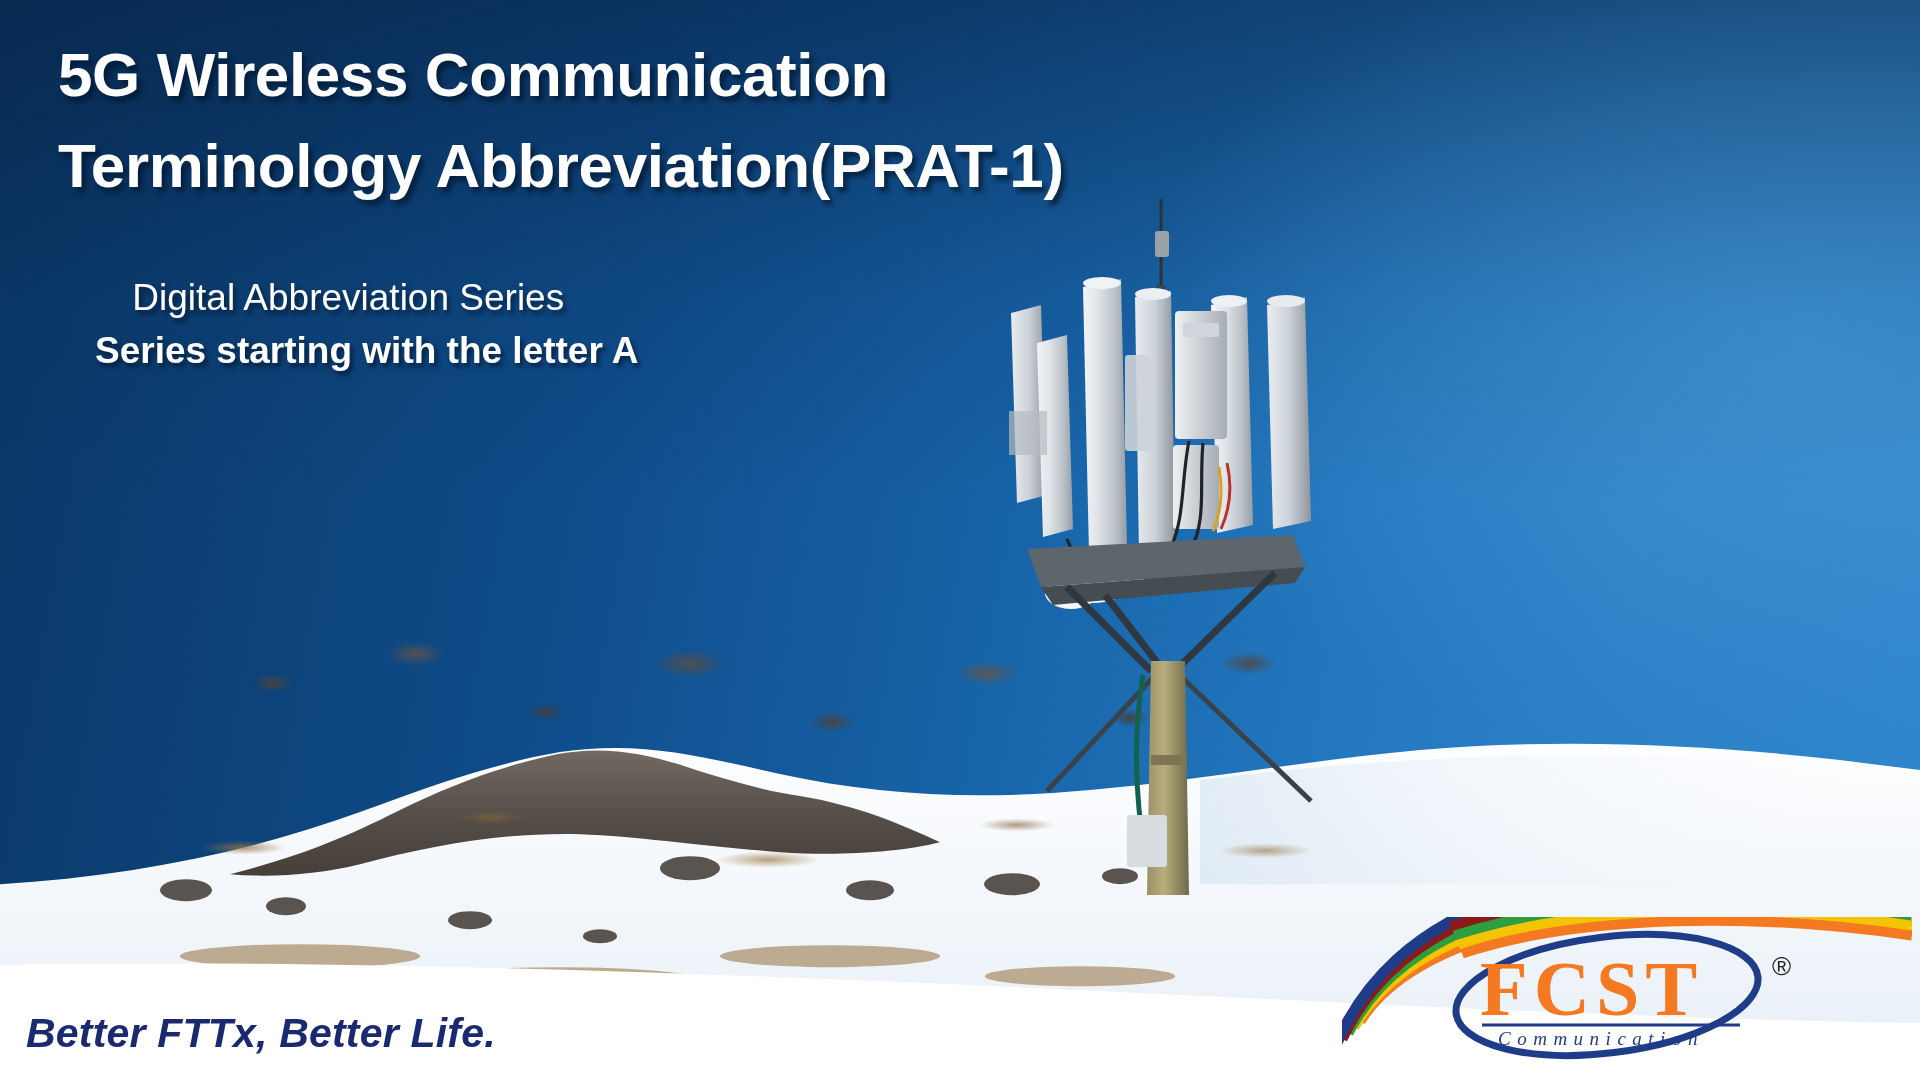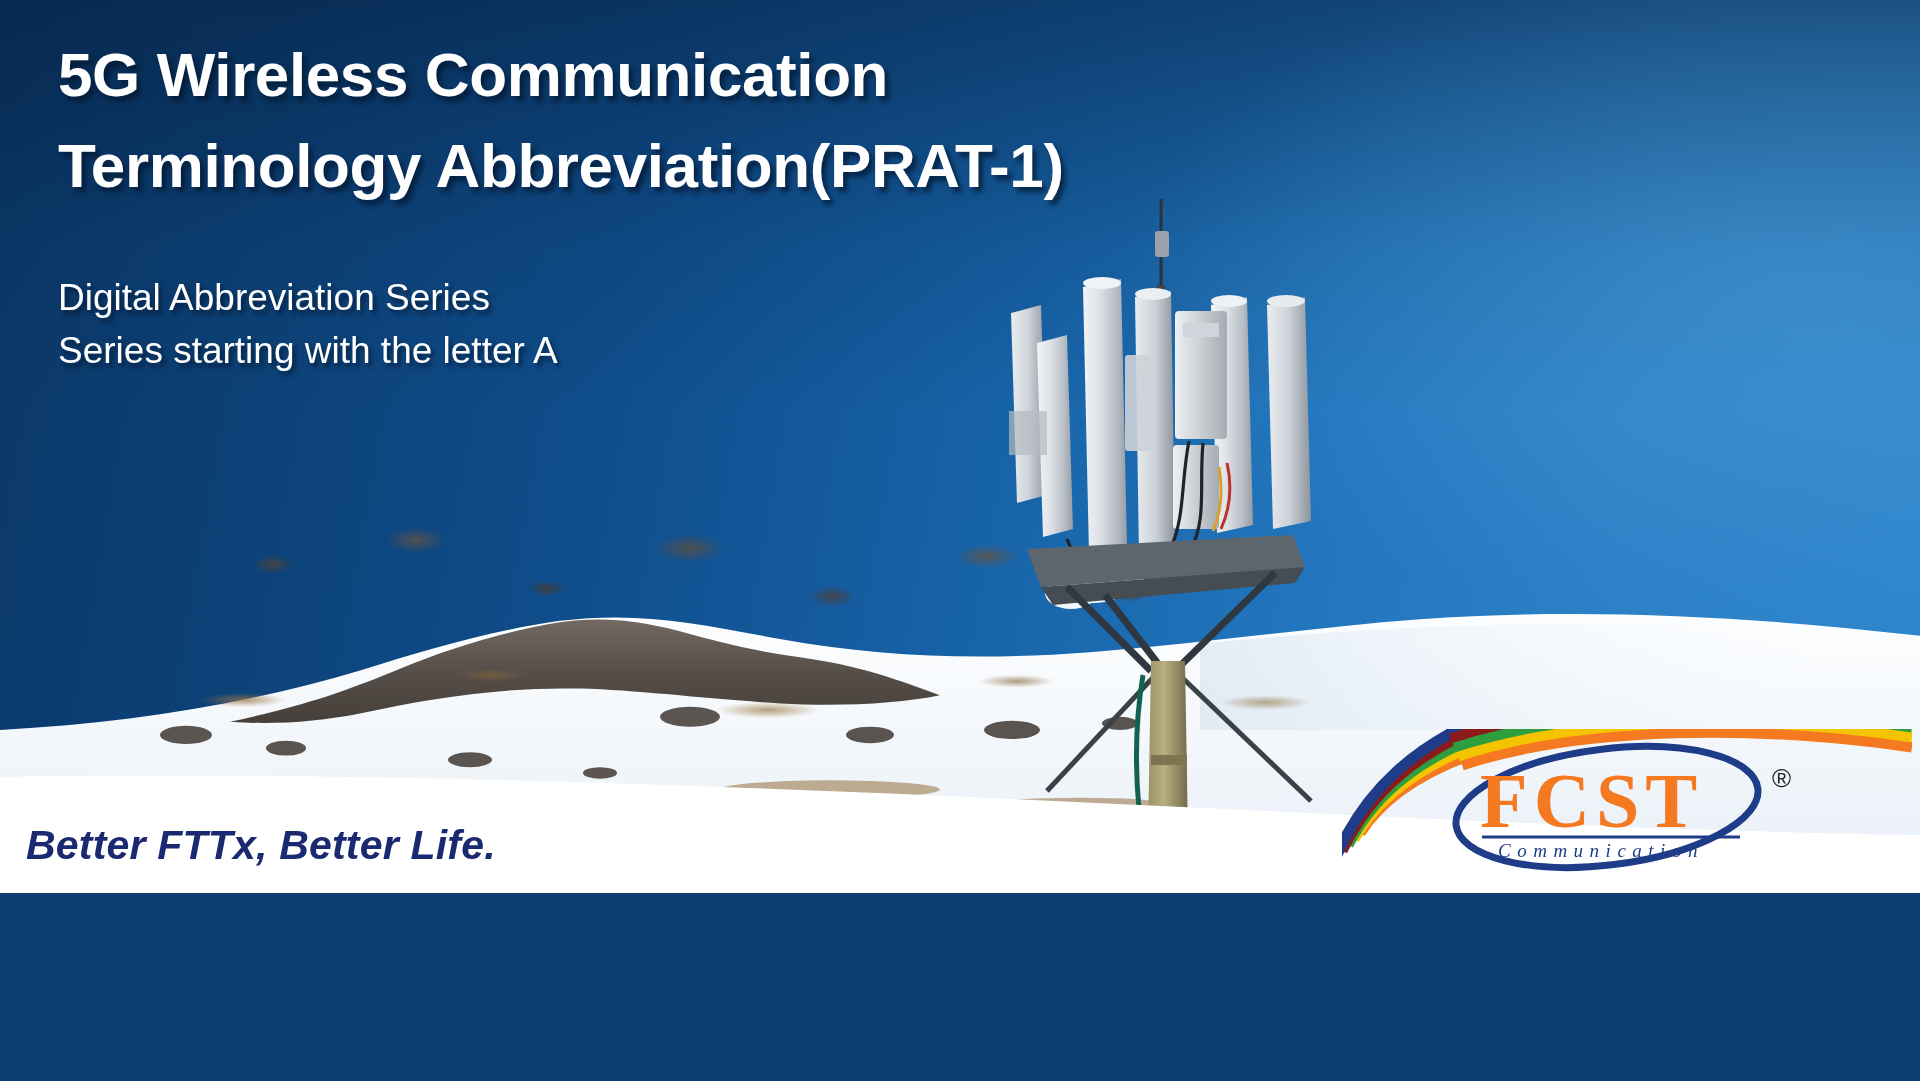--- a/index.html
+++ b/index.html
@@ -4,21 +4,21 @@
 <style>
   * { margin:0; padding:0; box-sizing:border-box; }
   html,body { width:1920px; height:1081px; overflow:hidden; }
   body {
     font-family:"Liberation Sans", sans-serif;
     background:#0b3f74;
   }
 
   #slide {
     position:relative;
-    width:1920px; height:893px;
+    width:1920px; height:1081px;
     overflow:hidden;
   }
 
   
   .sky {
     position:absolute; inset:0;
     background:
       linear-gradient(100deg,
         #0a3665 0%,
         #0c4075 14%,
@@ -85,22 +85,22 @@
     white-space:pre-line;
   }
 
   .subtitle {
     position:absolute; left:58px; top:272px;
     color:#ffffff;
     font-size:37px;
     line-height:1.43;
     text-shadow:3px 4px 4px rgba(3,22,46,.70);
   }
-  .sub-line-1 { font-weight:400; }
-  .sub-line-2 { font-weight:400; }
+  .sub-line-1 { font-weight:400;text-align:center; }
+  .sub-line-2 { font-weight:700;margin-left:37px; }
 
   
   .bottom-bar {
     position:absolute; left:0; bottom:0; width:100%; height:130px;
   }
   .bottom-bar svg { display:block; width:100%; height:100%; }
 
   .tagline {
     position:absolute; left:26px; bottom:24px;
     color:#1b2a70;

